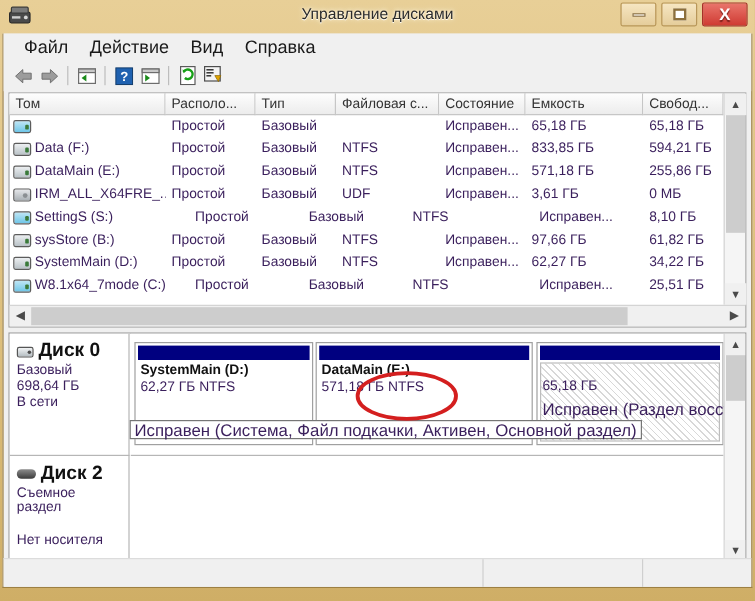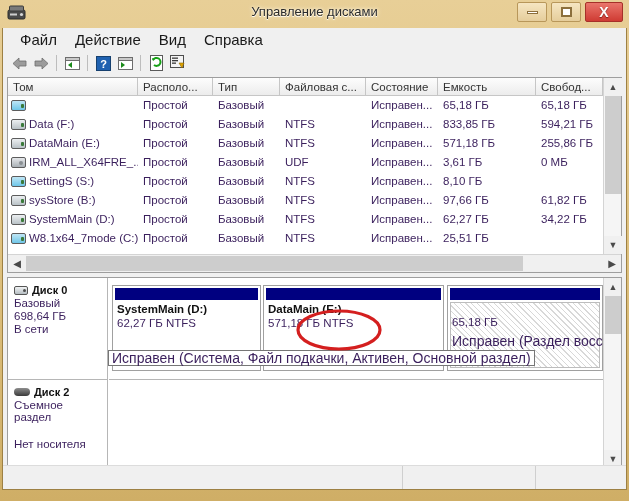--- a/index.html
+++ b/index.html
@@ -81,21 +81,21 @@
     background:linear-gradient(180deg,#fcfcfc,#eeeeee);
   }
   .col{
     height:18px;line-height:18px;
     border-right:1px solid #c6c6c6;border-bottom:1px solid #c6c6c6;
     padding-left:5px;box-sizing:border-box;
     font-size:11.5px;color:#333;overflow:hidden;white-space:nowrap;
     background:linear-gradient(180deg,#fdfdfd,#ececec);
   }
   #rows{position:absolute;left:0;top:18px;width:595px;height:157px;overflow:hidden;}
-  .vrow{height:19px;display:flex;align-items:center;}
+  .vrow{height:19px;display:flex;align-items:center;justify-content:space-between;}
   .cell{
     height:19px;line-height:19px;font-size:11.5px;color:#3a1f5c;
     padding-left:5px;box-sizing:border-box;overflow:hidden;white-space:nowrap;
   }
   .cell.vol{display:flex;align-items:center;padding-left:3px;color:#3a1f5c;}
   .volname{margin-left:3px;}
   .volname.sel{background:#3399ff;color:#3399ff;padding:0 2px;min-width:100px;display:inline-block;}
   .driveicon{
     width:15px;height:11px;flex:0 0 15px;border-radius:2px;
     border:1px solid #5c5c5c;position:relative;box-sizing:border-box;
@@ -131,21 +131,21 @@
   #gpane{
     position:absolute;left:4px;top:249px;width:615px;height:192px;
     background:#fff;border:1px solid #9e9e9e;box-sizing:border-box;overflow:hidden;
   }
   .diskrow{position:absolute;left:0;width:595px;box-sizing:border-box;}
   .diskinfo{
     position:absolute;left:0;top:0;width:100px;height:100%;
     border-right:1px solid #b6b6b6;border-bottom:1px solid #b6b6b6;
     box-sizing:border-box;padding:6px 4px 0 6px;background:#fff;
   }
-  .diskinfo .dname{font-weight:bold;font-size:11px;color:#111;display:flex;align-items:center;}
+  .diskinfo .dname{font-weight:bold;font-size:16px;color:#111;display:flex;align-items:center;}
   .diskinfo .dline{font-size:11.5px;color:#3a1f5c;margin-top:1px;}
   .hddicon{width:14px;height:9px;border:1px solid #555;border-radius:2px;
     background:linear-gradient(180deg,#f1f3f4,#b5bdc2);margin-right:4px;position:relative;box-sizing:border-box;}
   .hddicon::after{content:"";position:absolute;right:1px;top:2px;width:3px;height:3px;background:#4d4d4d;border-radius:50%;}
   .usbicon{width:16px;height:8px;border-radius:4px;background:linear-gradient(180deg,#8d8d8d,#3a3a3a);margin-right:4px;}
 
   .partarea{position:absolute;left:101px;top:0;right:0;height:100%;
     border-bottom:1px solid #b6b6b6;box-sizing:border-box;background:#fff;padding:6px 0 0 4px;}
   .part{
     position:absolute;top:7px;height:86px;

